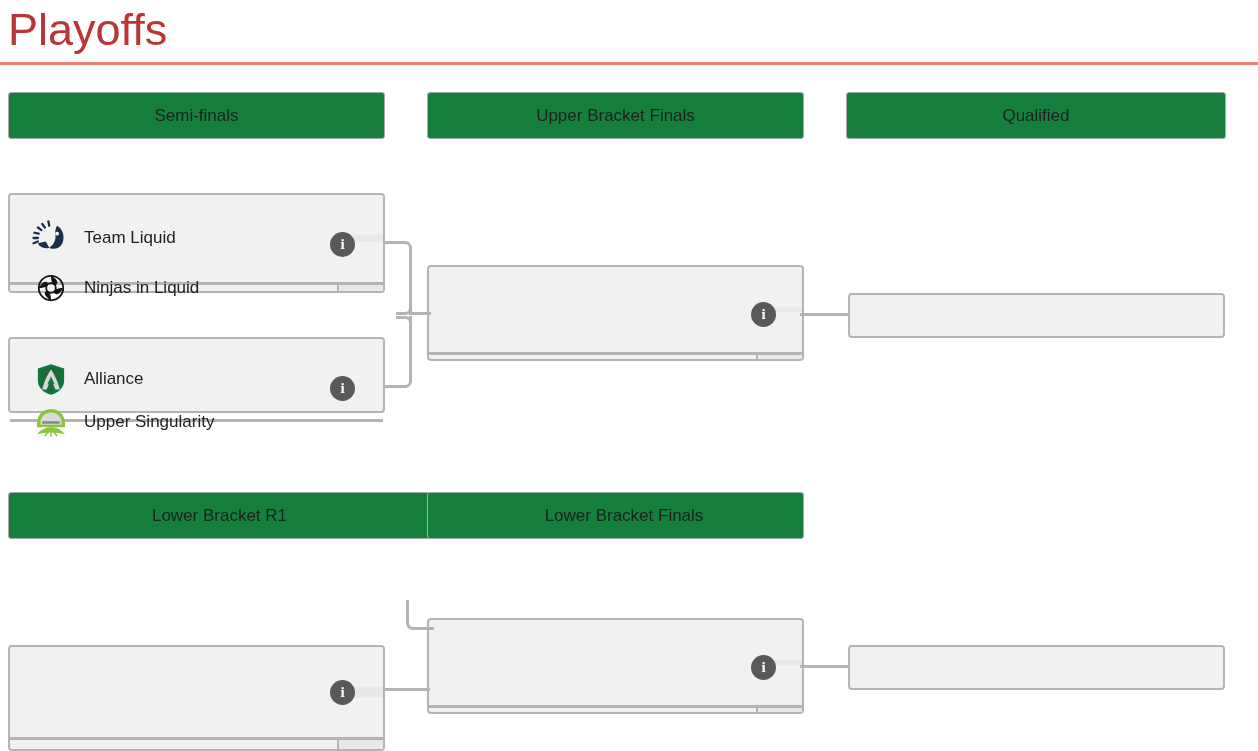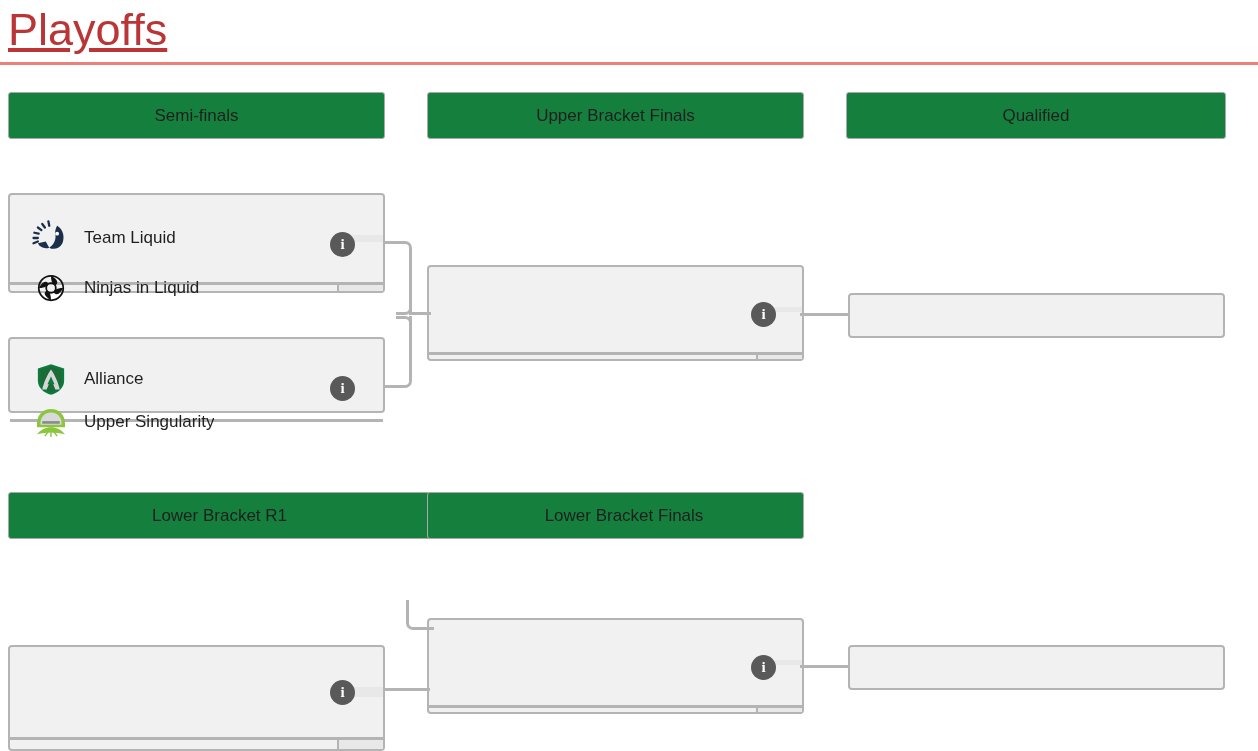--- a/index.html
+++ b/index.html
@@ -25,21 +25,20 @@
   .page-title {
     position: absolute;
     left: 8px;
     top: 2px;
     font-size: 45px;
     line-height: 56px;
     font-weight: 400;
     color: #ba3636;
     letter-spacing: 0px;
     white-space: nowrap;
-    text-decoration: underline;
   }
   .title-rule {
     position: absolute;
     left: 0px;
     top: 62px;
     width: 1258px;
     height: 3px;
     background: #ea8079;
   }
 

